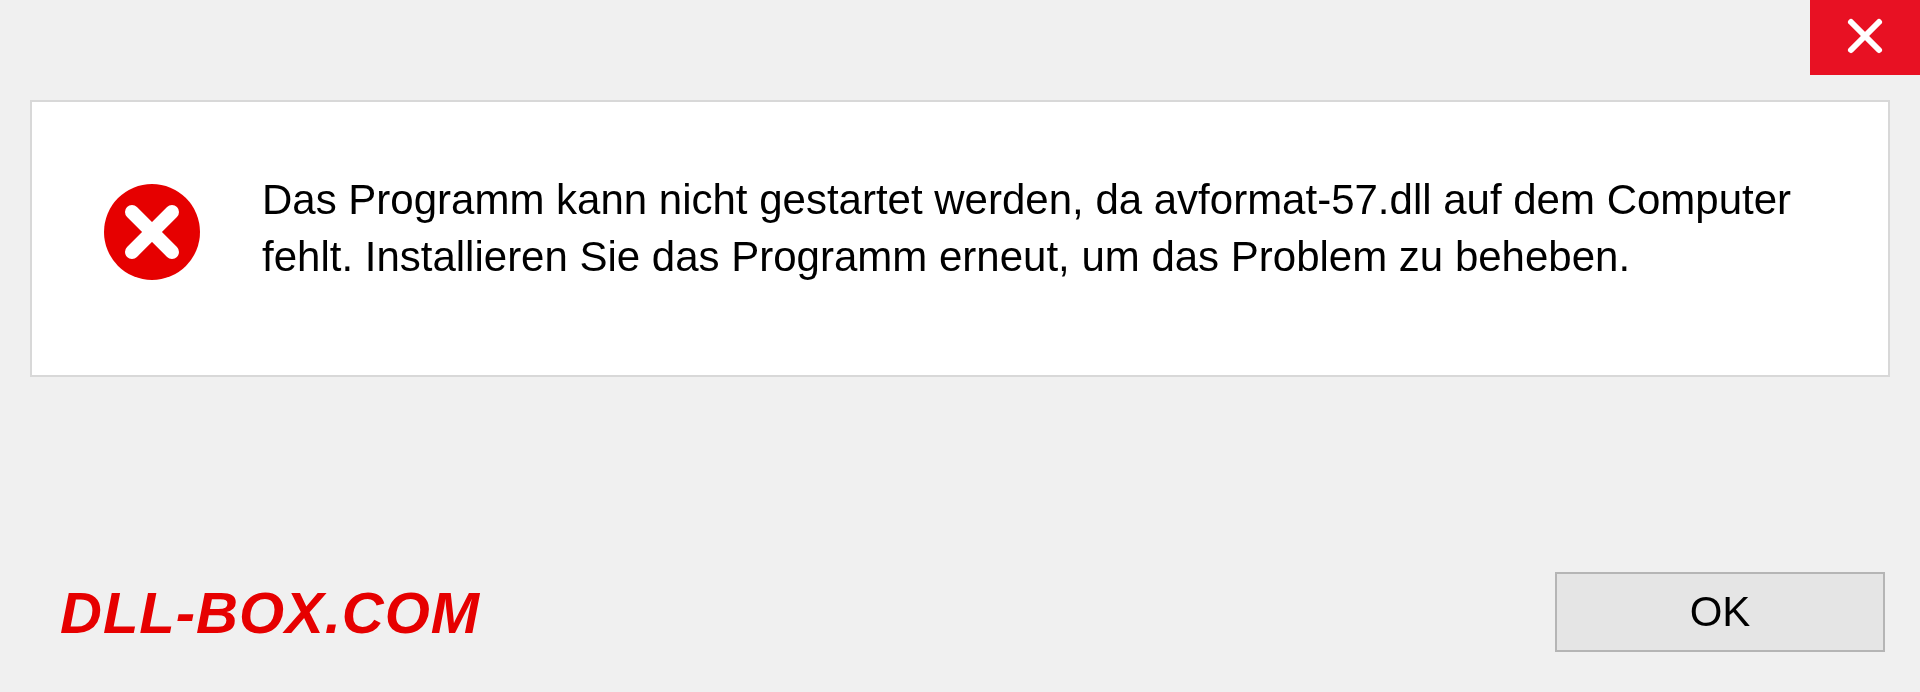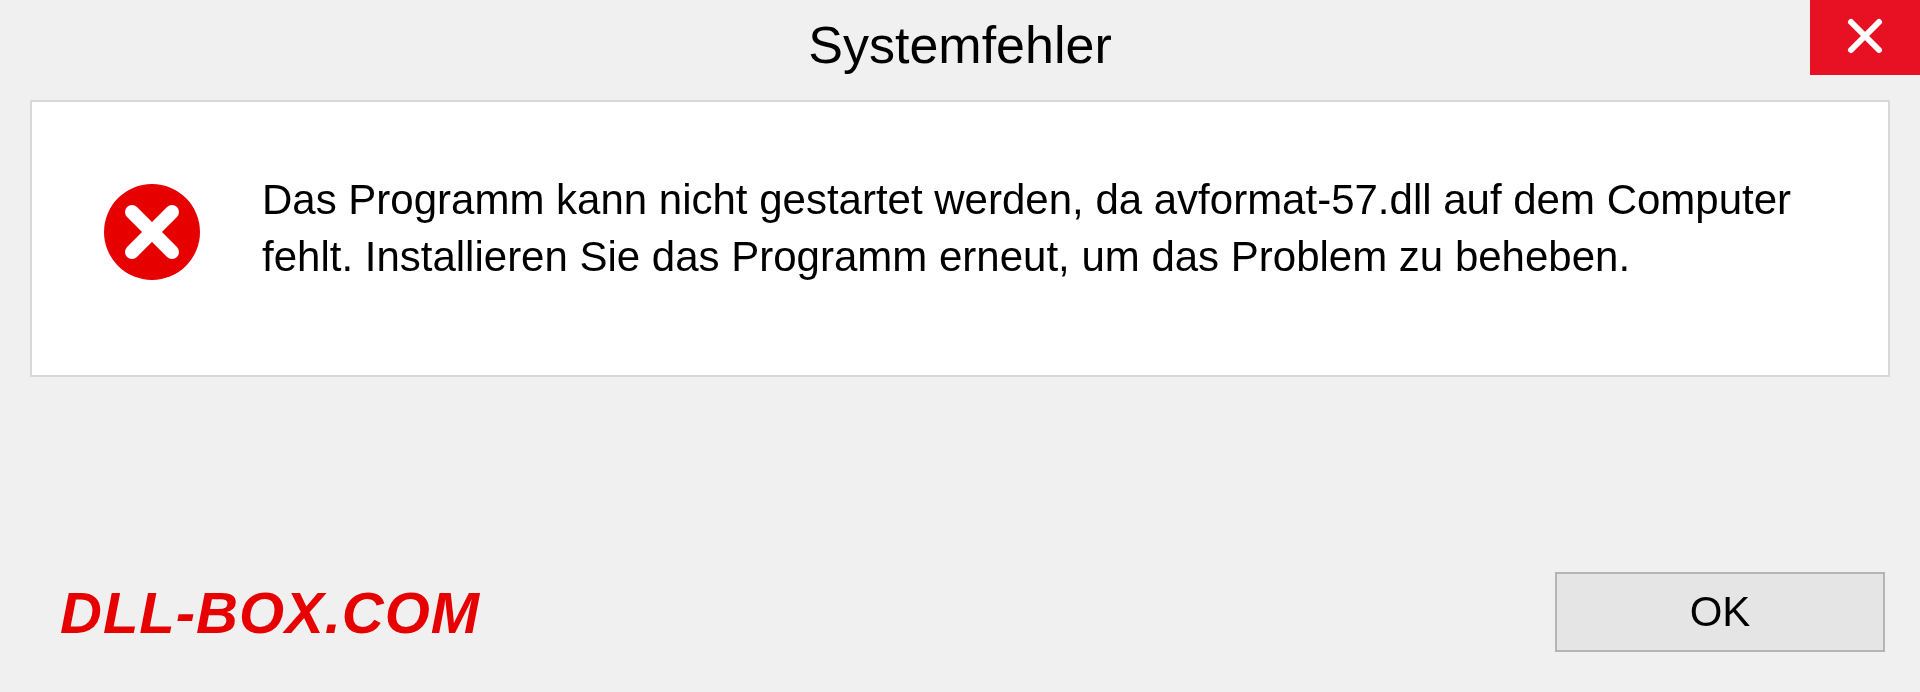--- a/index.html
+++ b/index.html
@@ -93,21 +93,20 @@
       color: #000;
       cursor: pointer;
       font-family: inherit;
       margin-left: 40px;
     }
   </style>
 </head>
 <body>
 
 <div class="titlebar">
-  <div class="title">Systemfehler</div>
   <div class="close-btn">
     <span>
       <svg viewBox="0 0 40 40">
         <line x1="6" y1="6" x2="34" y2="34" stroke="#ffffff" stroke-width="6" stroke-linecap="round"></line>
         <line x1="34" y1="6" x2="6" y2="34" stroke="#ffffff" stroke-width="6" stroke-linecap="round"></line>
       </svg>
     </span>
   </div>
 </div>
 

